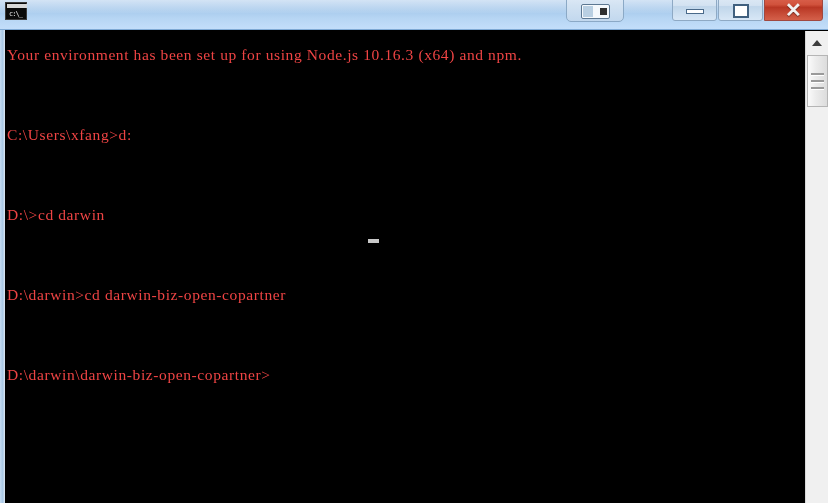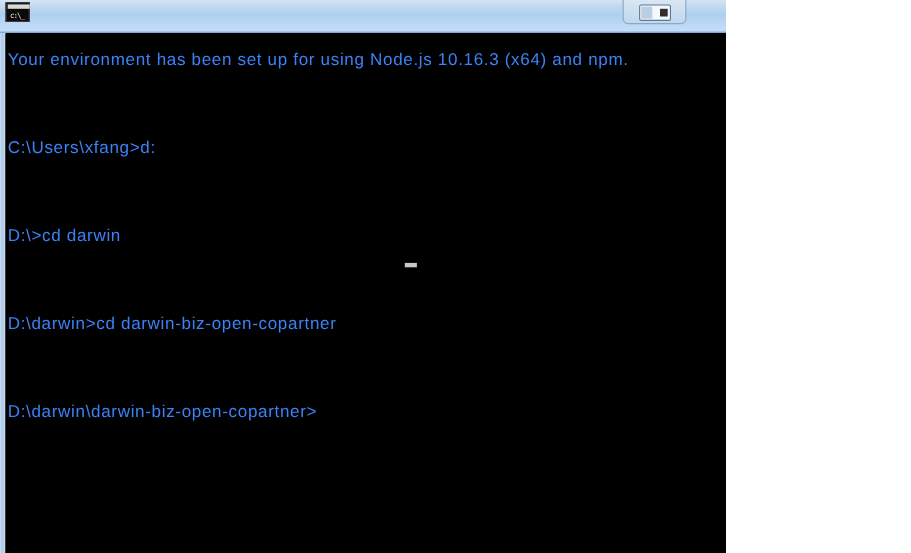--- a/index.html
+++ b/index.html
@@ -9,21 +9,21 @@
   }
   body {
     width: 828px;
     height: 503px;
     overflow: hidden;
     font-family: "Liberation Sans", sans-serif;
   }
 
   #window {
     position: relative;
-    width: 660px;
+    width: 828px;
     height: 503px;
     overflow: hidden;
     background: #000000;
   }
 
   
   #titlebar {
     position: absolute;
     left: 0;
     top: 0;
@@ -210,24 +210,24 @@
     height: 472px;
     background: #000000;
     overflow: hidden;
   }
   #console-text {
     position: absolute;
     left: 2px;
     top: 4px;
     margin: 0;
     padding: 0;
-    font-family: Liberation Sans, sans-serif;
+    font-family: Liberation Serif, serif;
     font-size: 15.5px;
     line-height: 40px;
-    color: #3b82f6;
+    color: #ef4444;
     white-space: pre;
     letter-spacing: 0.6px;
   }
   #cursor {
     position: absolute;
     left: 363px;
     top: 208px;
     width: 11px;
     height: 4px;
     background: #c8c8c8;

